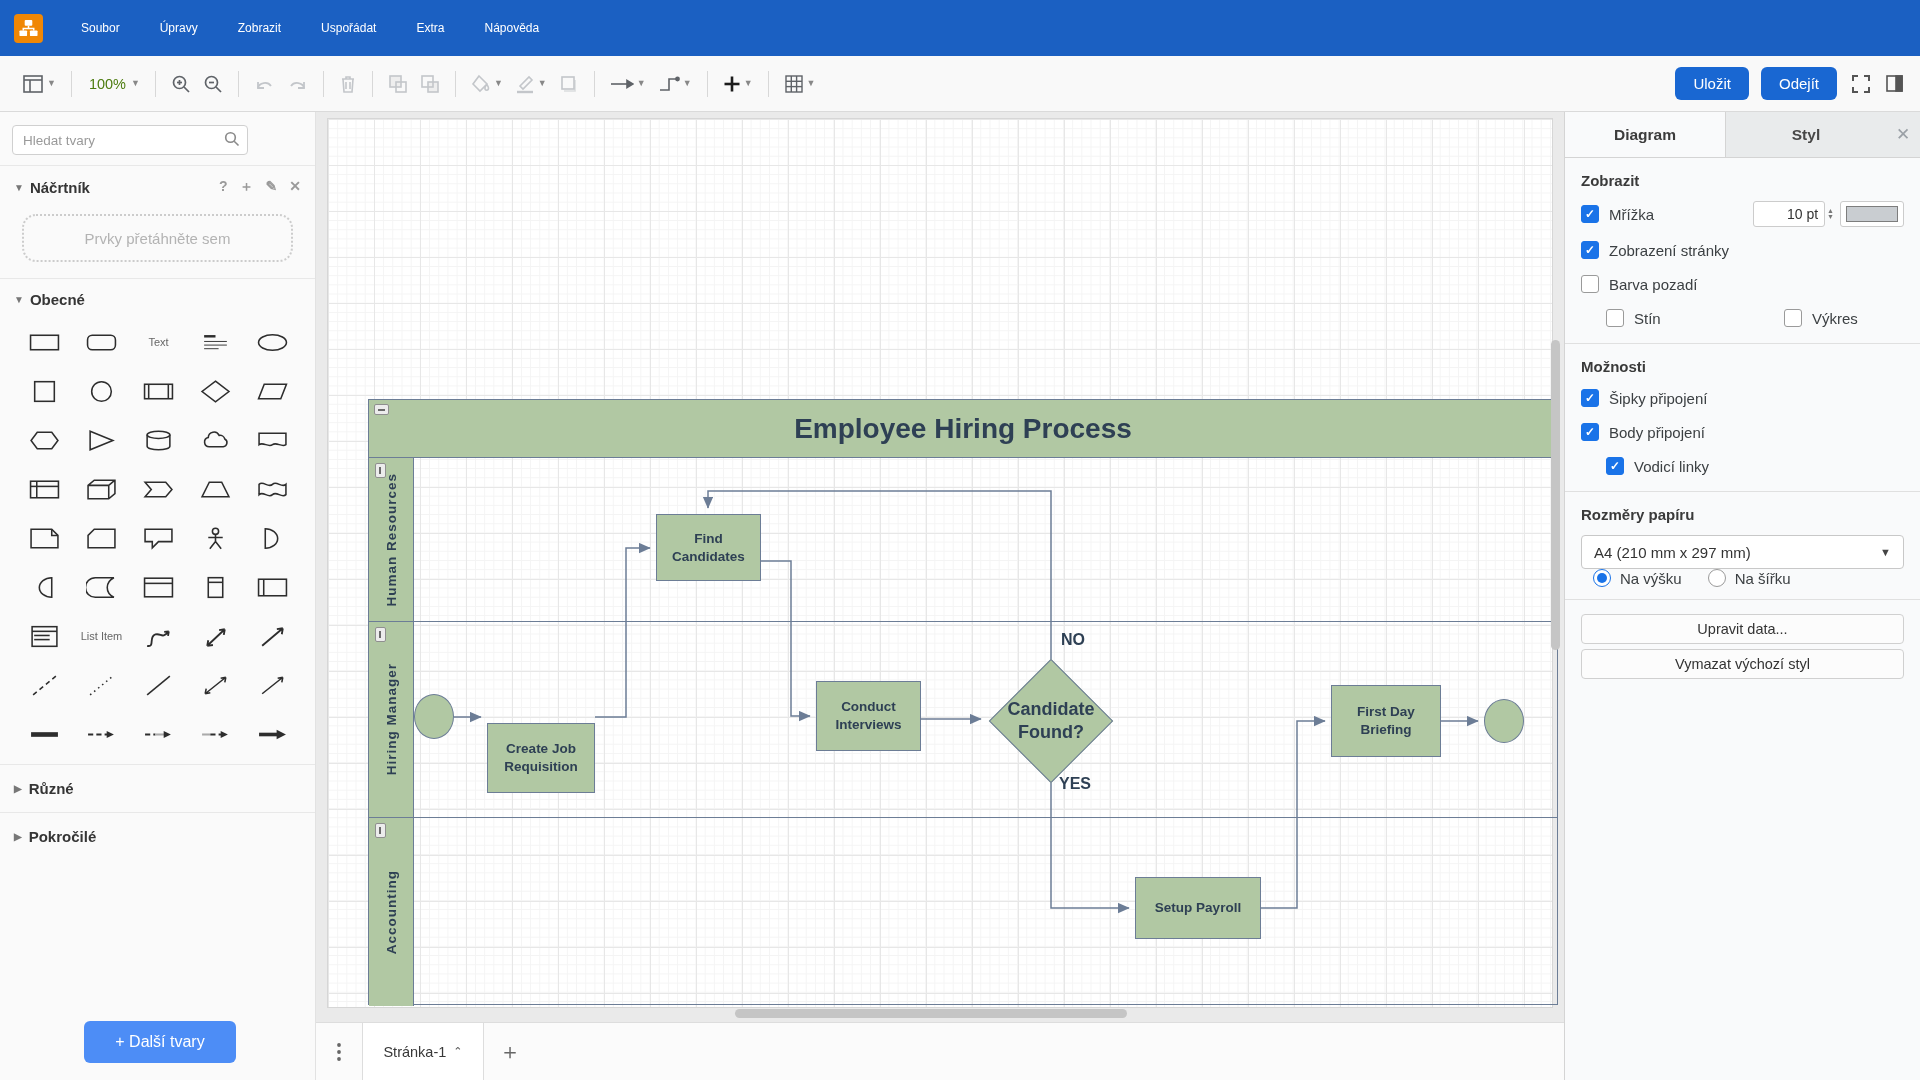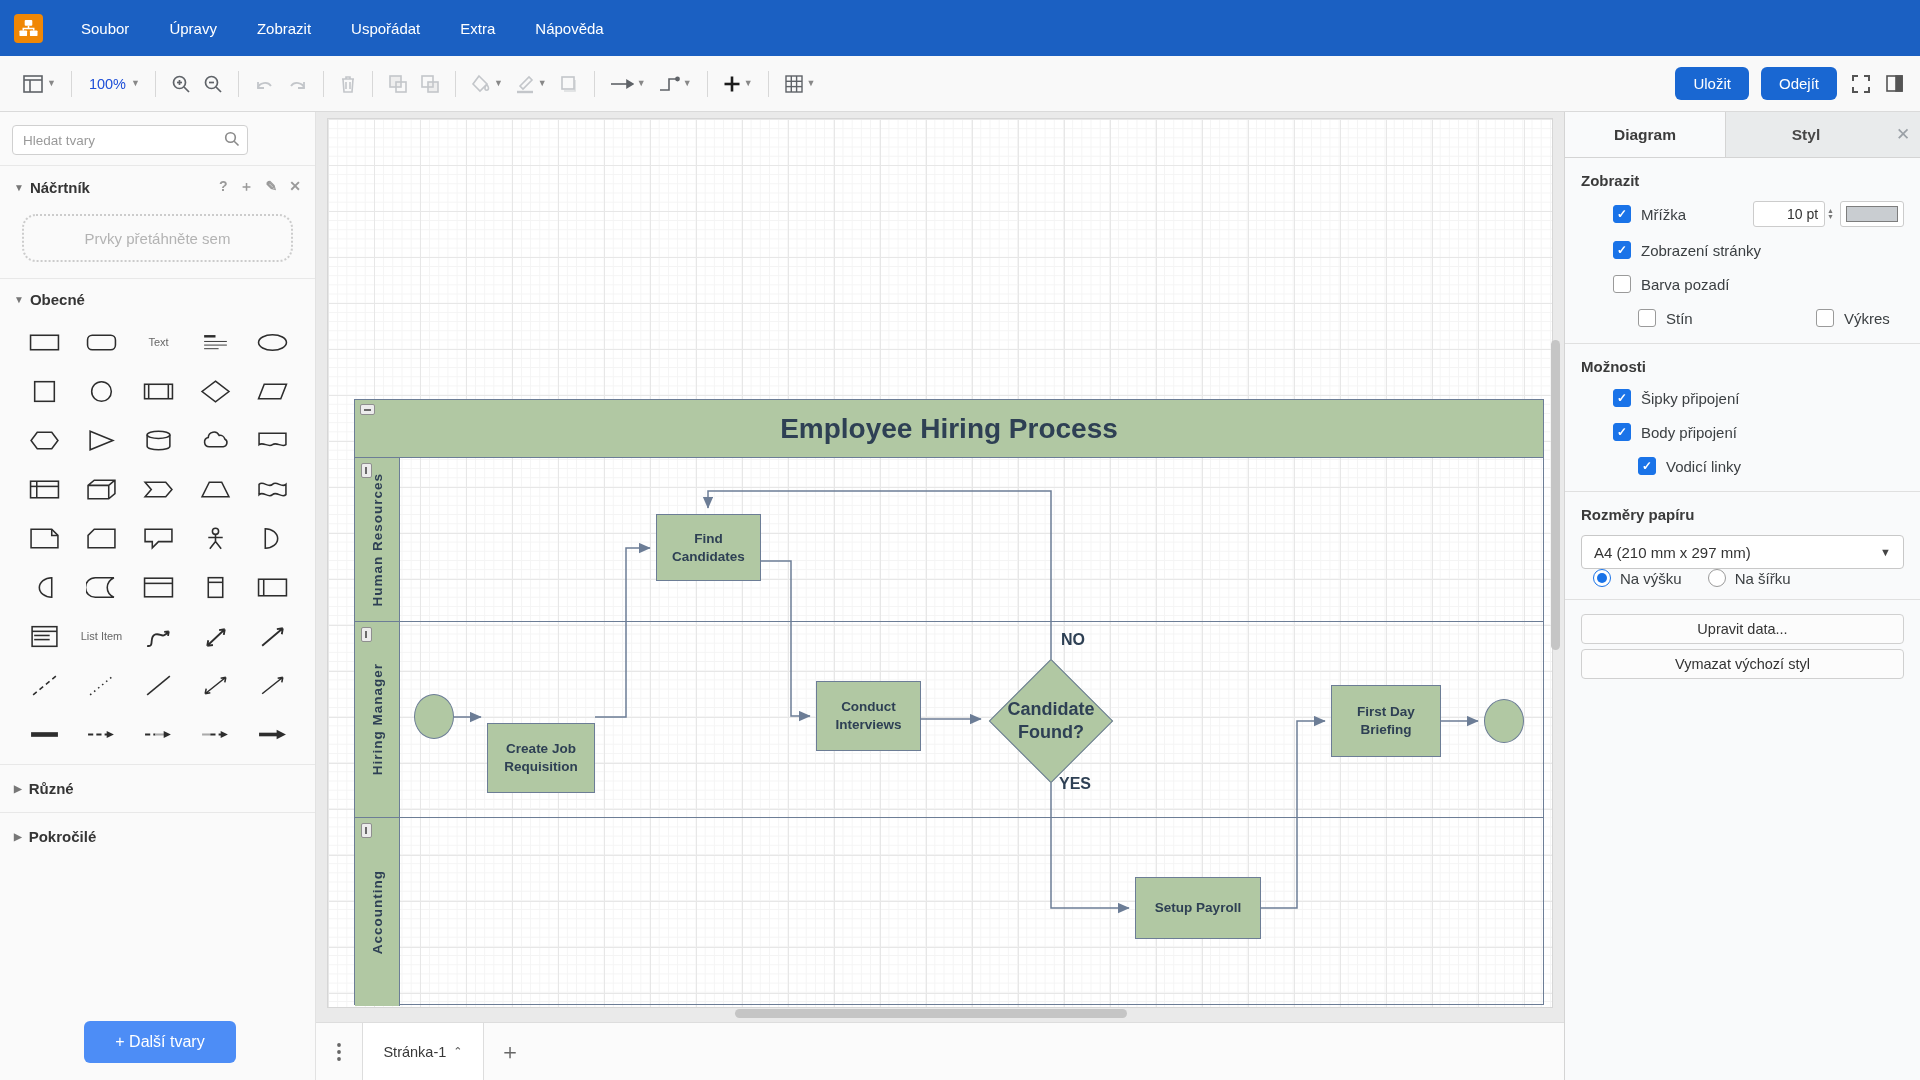--- a/index.html
+++ b/index.html
@@ -7,29 +7,29 @@
     --shapefill:#b1c8a3; --shapeborder:#6c7d96; --edgecolor:#6c7d96;
     --inktext:#2e4054; --moreshapes:#4d8df6;
   }
   *{margin:0;padding:0;box-sizing:border-box;}
   html,body{width:1920px;height:1080px;overflow:hidden;}
   body{font-family:"Liberation Sans",sans-serif;background:#fff;font-size:14px;color:#333;}
 
   
   .menubar{height:56px;background:var(--menubar);display:flex;align-items:center;padding:0 14px;}
   .logo{width:29px;height:29px;border-radius:4px;background:#f08705;display:flex;align-items:center;justify-content:center;margin-right:18px;flex:0 0 auto;}
-  .menu-item{color:#fff;font-size:15px;padding:9px 20px;cursor:default;}
+  .menu-item{color:#fff;font-size:12px;padding:9px 20px;cursor:default;}
   
   .toolbar{height:56px;background:#f9f9f9;border-bottom:1px solid #dadada;display:flex;align-items:center;padding:0 16px;}
   .tbtn{display:flex;align-items:center;gap:3px;padding:5px 6px;border-radius:3px;color:#5f6368;}
   .tbtn svg{display:block;}
   .tbtn.disabled{color:#c3c6ca;}
   .caret{font-size:9px;color:#888;line-height:1;}
   .tsep{width:1px;height:26px;background:#d8d8d8;margin:0 9px;flex:0 0 auto;}
-  .zoomlabel{font-size:14.5px;color:#1d4ed8;padding:0 2px;}
+  .zoomlabel{font-size:14.5px;color:#4d7c0f;padding:0 2px;}
   .toolbar-spacer{flex:1;}
   .bluebtn{background:var(--btnblue);color:#fff;font-size:15px;border:none;border-radius:6px;padding:8px 18px;margin-left:12px;cursor:pointer;font-family:inherit;}
   .winicon{margin-left:14px;color:#555;display:flex;align-items:center;}
 
   
   .app-body{display:flex;height:968px;}
 
   
   .sidebar{width:316px;background:#fafafa;border-right:1px solid #e2e2e2;position:relative;flex:0 0 auto;}
   .search-wrap{margin:13px 12px 10px 12px;position:relative;}
@@ -56,21 +56,21 @@
     background-image:
       linear-gradient(to right,#e7e7e7 1px,transparent 1px),
       linear-gradient(to bottom,#e7e7e7 1px,transparent 1px),
       linear-gradient(to right,#f4f4f4 1px,transparent 1px),
       linear-gradient(to bottom,#f4f4f4 1px,transparent 1px);
     background-size:46px 46px,46px 46px,9.2px 9.2px,9.2px 9.2px;}
   .hscroll{position:absolute;left:419px;top:897px;width:392px;height:9px;border-radius:5px;background:#c5c5c5;}
   .vscroll{position:absolute;left:1235px;top:228px;width:9px;height:310px;border-radius:5px;background:#c5c5c5;}
 
   
-  .pool{position:absolute;left:26px;top:280px;width:1190px;height:606px;border:1px solid var(--shapeborder);}
+  .pool{position:absolute;left:40px;top:280px;width:1190px;height:606px;border:1px solid var(--shapeborder);}
   .pool-title{position:absolute;left:0;top:0;width:100%;height:58px;background:var(--shapefill);border-bottom:1px solid var(--shapeborder);display:flex;align-items:center;justify-content:center;}
   .pool-title-text{font-size:28px;font-weight:bold;color:var(--inktext);}
   .lane{position:absolute;left:0;width:100%;border-bottom:1px solid var(--shapeborder);}
   .lane:last-child{border-bottom:none;}
   .lane-head{position:absolute;left:0;top:0;bottom:0;width:45px;background:var(--shapefill);border-right:1px solid var(--shapeborder);display:flex;align-items:center;justify-content:center;}
   .lane-label{writing-mode:vertical-rl;transform:rotate(180deg);font-size:13.5px;font-weight:bold;color:var(--inktext);letter-spacing:1px;white-space:nowrap;}
   .collapse-box{position:absolute;width:15px;height:11px;background:#ececec;border:1px solid #8f8f8f;border-radius:2px;display:flex;align-items:center;justify-content:center;}
   .collapse-box::after{content:"";width:7px;height:2px;background:#6a6a6a;}
   .collapse-v{transform:rotate(90deg);}
 
@@ -92,21 +92,21 @@
 
   
   .fpanel{width:356px;background:#f9fafb;border-left:1px solid #d4d4d4;flex:0 0 auto;display:flex;flex-direction:column;}
   .ftabs{height:46px;background:#e9ebec;display:flex;border-bottom:1px solid #d4d4d4;}
   .ftab{flex:1;display:flex;align-items:center;justify-content:center;font-size:15.5px;font-weight:bold;color:#3c3c3c;}
   .ftab.active{background:#f9fafb;border-right:1px solid #d4d4d4;}
   .ftab.inactive{color:#474747;font-weight:600;}
   .ftab-close{width:34px;display:flex;align-items:center;justify-content:center;color:#9aa0a6;font-size:17px;}
   .fsec{padding:14px 16px 12px 16px;border-bottom:1px solid #e0e0e0;}
   .fsec h3{font-size:15px;color:#3a3a3a;margin-bottom:12px;}
-  .frow{display:flex;align-items:center;margin-bottom:12px;min-height:22px;margin-left:32px;}
+  .frow{display:flex;align-items:center;margin-bottom:12px;min-height:22px;}
   .frow:last-child{margin-bottom:2px;padding-left:25px;}
   .chkbox{width:18px;height:18px;border:1.5px solid #9a9a9a;border-radius:3px;background:#fff;margin-right:10px;flex:0 0 auto;display:flex;align-items:center;justify-content:center;}
   .chkbox.on{background:var(--accent);border-color:var(--accent);}
   .chkbox.on::after{content:"✓";color:#fff;font-size:12px;font-weight:bold;}
   .flabel{font-size:15px;color:#3c4043;}
   .grid-size-input{margin-left:auto;width:72px;height:26px;border:1px solid #ccc;border-radius:3px;background:#fff;font-size:14px;color:#333;text-align:right;padding:0 6px;display:flex;align-items:center;justify-content:flex-end;}
   .spinner{display:flex;flex-direction:column;margin:0 6px 0 2px;color:#777;font-size:7px;line-height:0.9;}
   .swatch-btn{width:64px;height:26px;border:1px solid #ccc;border-radius:3px;background:#fff;display:flex;align-items:center;justify-content:center;}
   .swatch{width:52px;height:16px;background:#c9cdd1;border:1px solid #7d7d7d;}
   .fbtn{border:1px solid #d0d0d0;background:#fcfcfc;border-radius:4px;font-size:14.5px;color:#333;font-family:inherit;padding:6px 0;cursor:pointer;}

